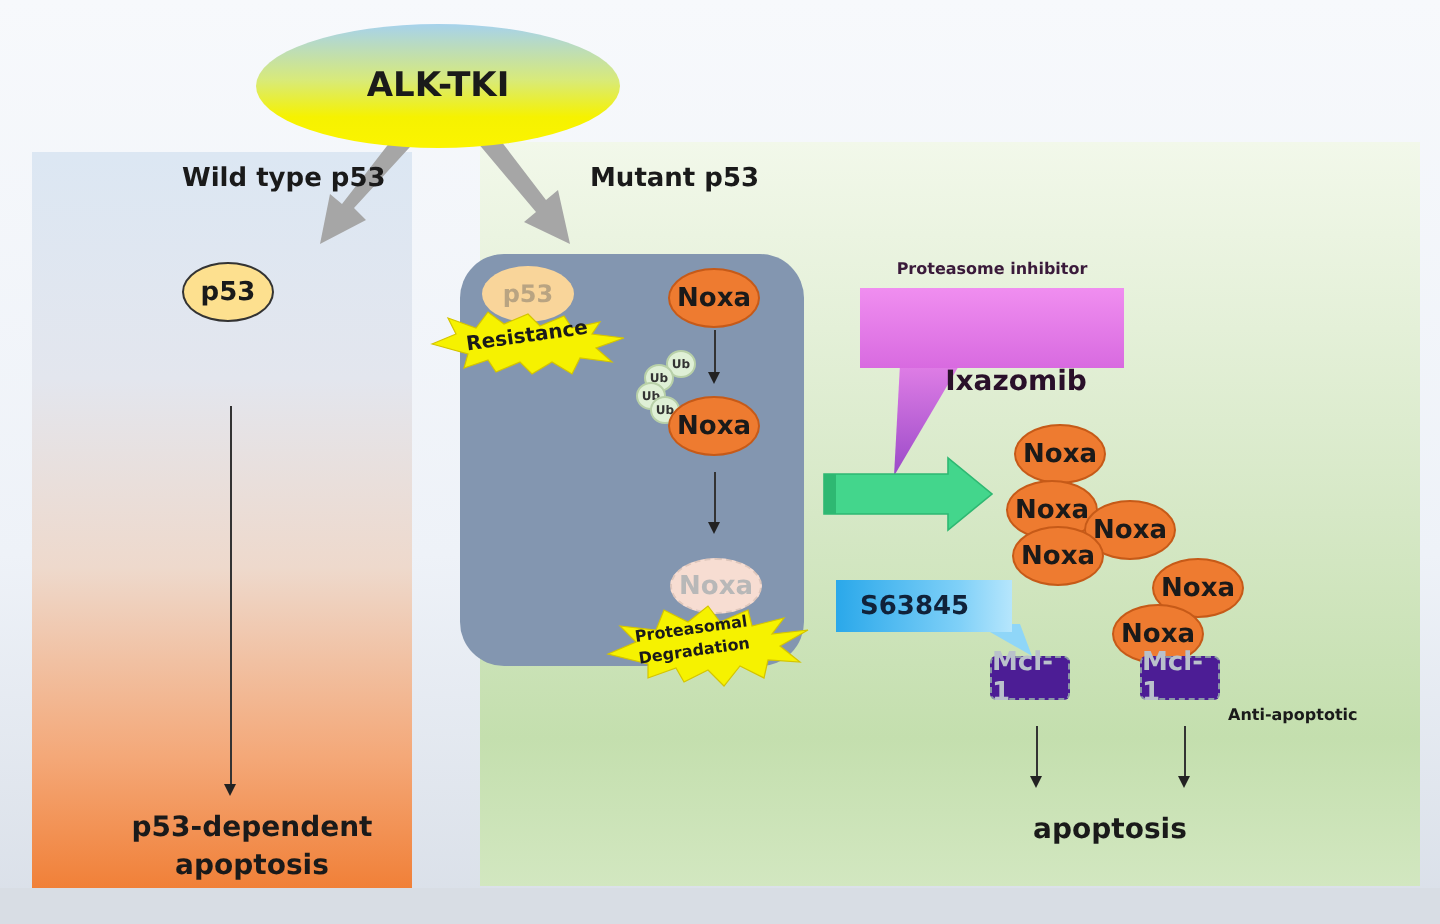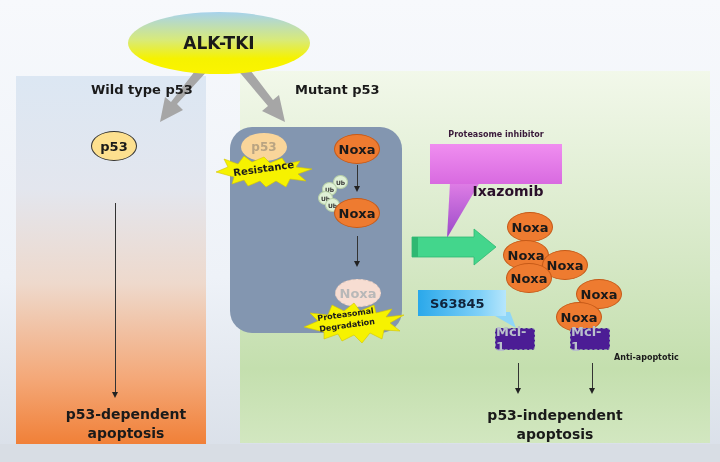--- a/index.html
+++ b/index.html
@@ -185,15 +185,14 @@
 <div class="abs mcl" style="left:495px;top:328px;">Mcl-1</div>
 <div class="abs mcl" style="left:570px;top:328px;">Mcl-1</div>
 <div class="abs txt" style="left:614px;top:353px;font-size:8px;">Anti-apoptotic</div>
 
 <div class="abs vline" style="left:518px;top:363px;height:26px;"></div>
 <div class="abs arrowhead" style="left:515px;top:388px;"></div>
 <div class="abs vline" style="left:592px;top:363px;height:26px;"></div>
 <div class="abs arrowhead" style="left:589px;top:388px;"></div>
 
 <div class="abs txt" style="left:480px;top:406px;width:150px;text-align:center;font-size:14px;line-height:19px;">
-  <div>p53-independent</div>
   <div>apoptosis</div>
 </div>
 
 </body></html>

